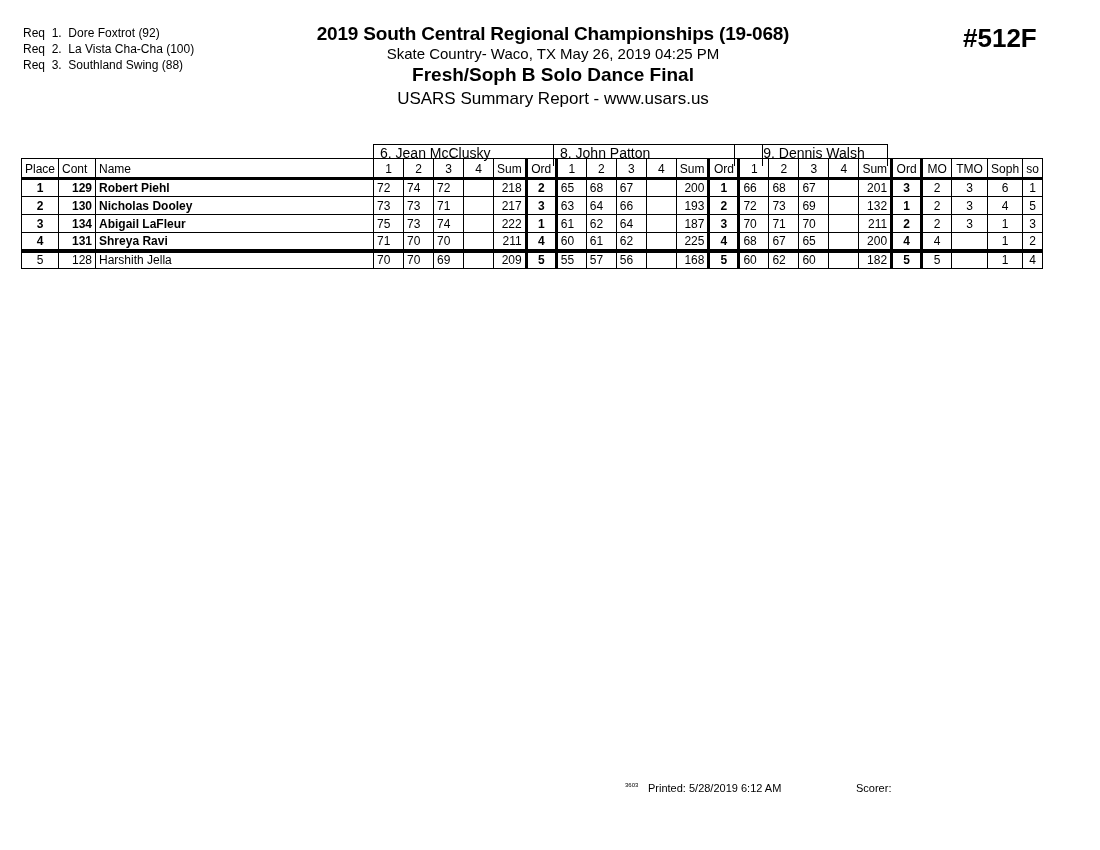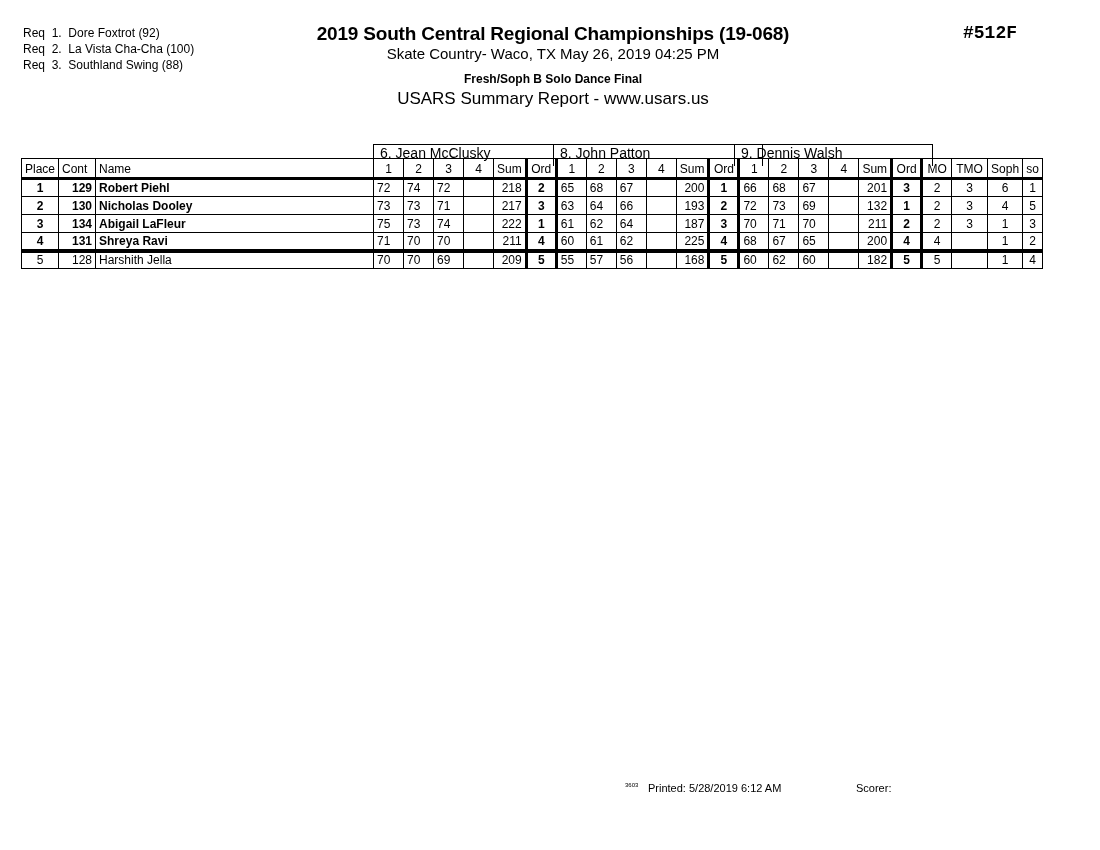--- a/index.html
+++ b/index.html
@@ -3,23 +3,23 @@
 <meta charset="utf-8">
 <style>
   html, body { margin:0; padding:0; background:#ffffff; }
   body { width:1100px; height:850px; position:relative; overflow:hidden;
          font-family:"Liberation Sans", sans-serif; color:#000; }
   .req { position:absolute; left:23px; top:25px; font-size:12px; line-height:16px; }
   .req div { white-space:pre; }
   .hdr { position:absolute; left:300px; width:506px; text-align:center; white-space:nowrap; }
   .t1 { top:23px; font-size:19px; font-weight:bold; letter-spacing:-0.2px; }
   .t2 { top:45px; font-size:15px; }
-  .t3 { top:72px; font-size:12px; font-weight:bold; }
+  .t3 { top:64px; font-size:19px; font-weight:bold; }
   .t4 { top:89px; font-size:17px; }
-  .evnum { position:absolute; left:963px; top:23px; font-size:18px; font-weight:bold;font-family:Liberation Mono, monospace; }
+  .evnum { position:absolute; left:963px; top:23px; font-size:26px; font-weight:bold; }
 
   .judge { position:absolute; top:144px; height:22px; border:1px solid #000; border-bottom:none;
            font-size:14px; padding-left:6px; box-sizing:border-box; line-height:14px; padding-top:1px; }
   table.res { position:absolute; left:21px; top:158px; border-collapse:collapse; font-size:12px; }
   table.res td { border:1px solid #000; height:18px; padding:0 3px; white-space:nowrap; box-sizing:border-box; }
   table.res tr.head td { height:20px; vertical-align:bottom; padding-bottom:1px; }
   table.res tr.head { border-bottom:3px solid #000; }
   table.res tr.cut { border-bottom:4px solid #000; }
   .c { text-align:center; }
   .r { text-align:right; }
@@ -38,21 +38,21 @@
 </div>
 
 <div class="hdr t1">2019 South Central Regional Championships (19-068)</div>
 <div class="hdr t2">Skate Country- Waco, TX  May 26, 2019  04:25 PM</div>
 <div class="hdr t3">Fresh/Soph B Solo Dance Final</div>
 <div class="hdr t4">USARS Summary Report - www.usars.us</div>
 <div class="evnum">#512F</div>
 
 <div class="judge" style="left:373px;width:181px;">6.  Jean McClusky</div>
 <div class="judge" style="left:553px;width:210px;">8.  John Patton</div>
-<div class="judge" style="left:734px;width:199px;">9.  Dennis Walsh</div>
+<div class="judge" style="left:734px;width:154px;text-align:center;">9.  Dennis Walsh</div>
 
 <table class="res" id="results">
   <colgroup>
     <col style="width:37px">
       <col style="width:37px">
       <col style="width:278px">
     <col style="width:30px">
       <col style="width:30px">
       <col style="width:30px">
       <col style="width:30px">

